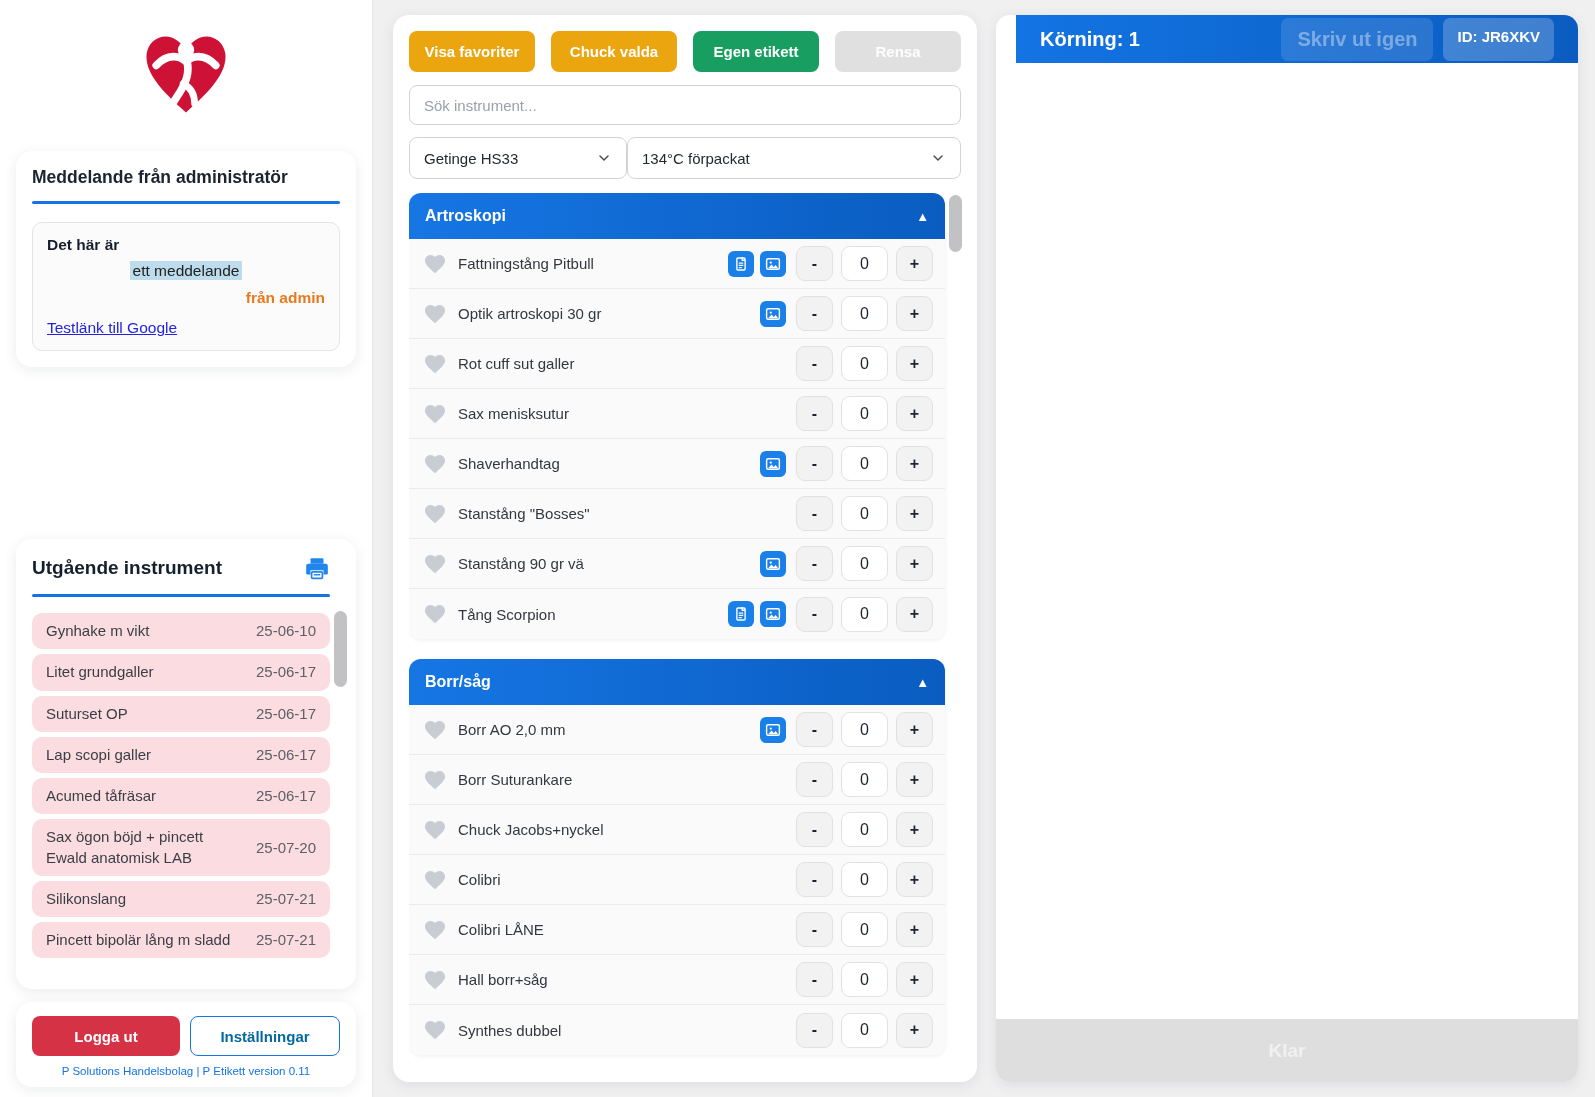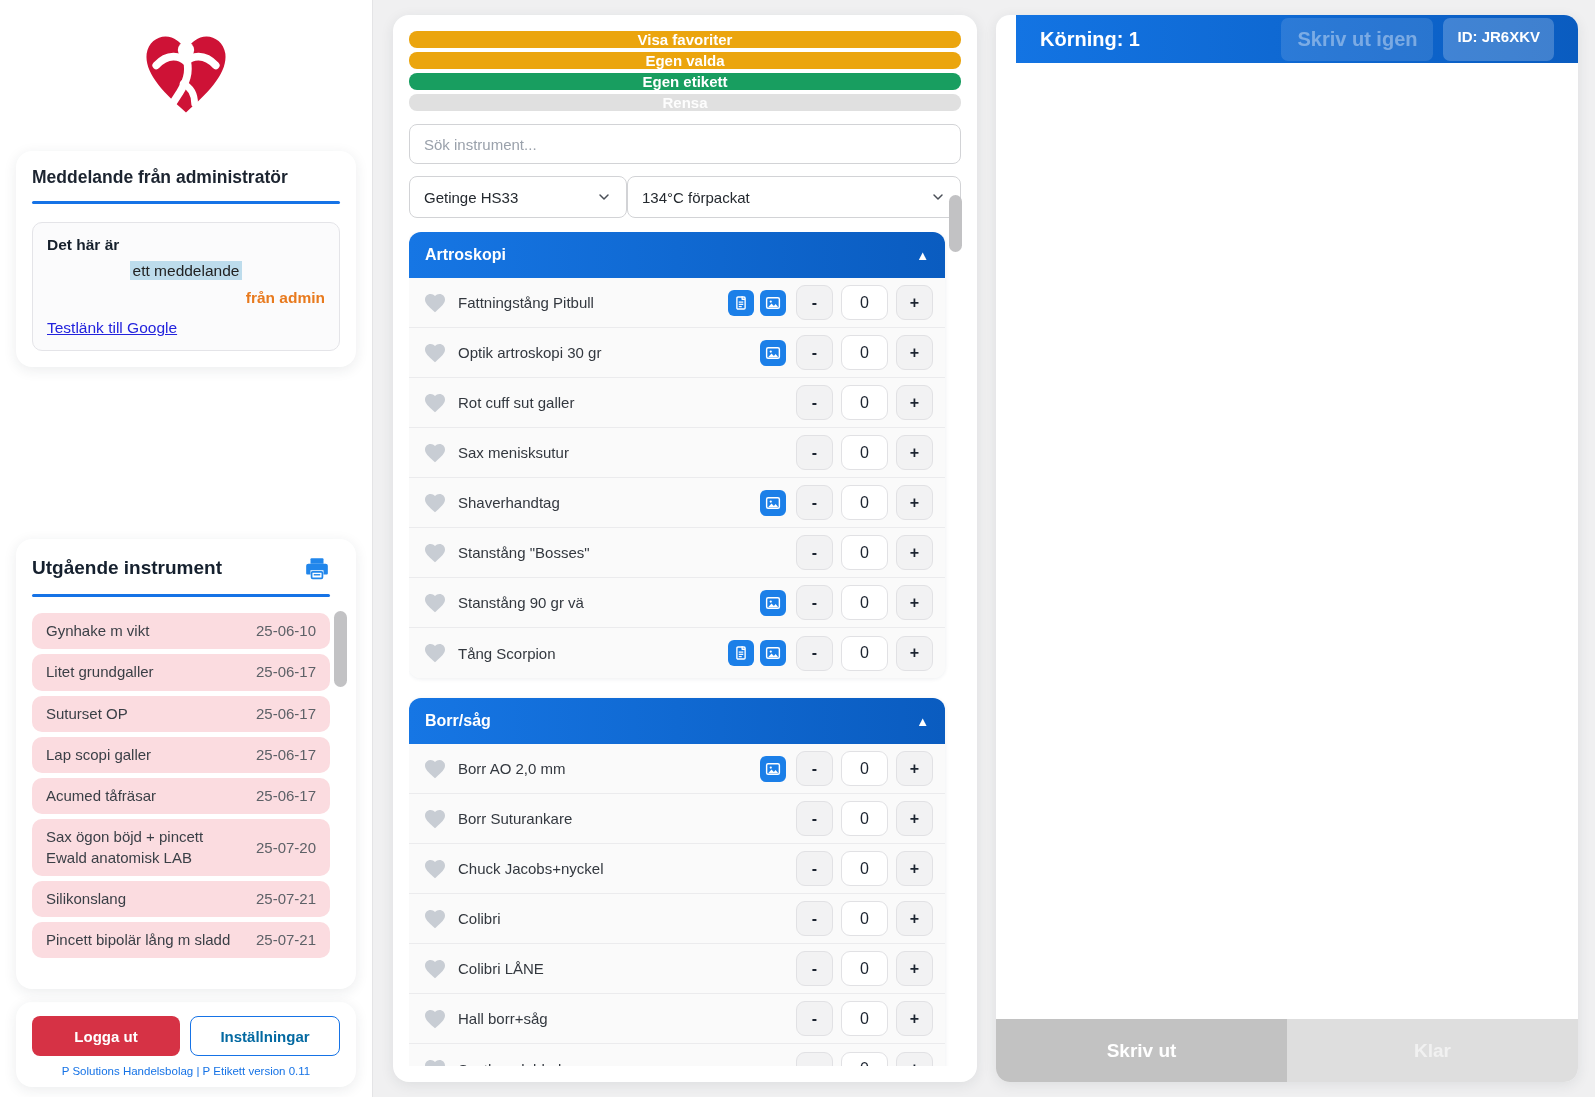--- a/index.html
+++ b/index.html
@@ -78,21 +78,21 @@
   .main { flex: 1; display: flex; gap: 19px; padding: 15px 17px 15px 20px; }
 
   
   .panel-middle {
     width: 584px; min-width: 584px;
     background: #fff; border-radius: 16px;
     box-shadow: 0 3px 14px rgba(30,40,60,0.09);
     padding: 16px; display: flex; flex-direction: column;
     position: relative; overflow: hidden;
   }
-  .action-row { display: flex; gap: 4px; flex-direction: column; }
+  .action-row { display: flex; gap: 16px; }
   .action-row .abtn {
     flex: 1; height: 41px; border: none; border-radius: 8px;
     color: #fff; font-size: 15px; font-weight: 600; font-family: inherit; cursor: pointer;
   }
   .abtn.orange { background: #eba50e; }
   .abtn.green  { background: #189e60; }
   .abtn.disabled { background: #e0e0e0; color: #fdfdfd; cursor: default; }
 
   .search-input {
     margin-top: 13px; width: 100%; height: 40px;
@@ -274,21 +274,21 @@
     <div class="sidebar-footer">P Solutions Handelsbolag | P Etikett version 0.11</div>
   </section>
 
 </aside>
 
 <div class="main">
 
   <section class="panel-middle">
     <div class="action-row">
       <button class="abtn orange">Visa favoriter</button>
-      <button class="abtn orange">Egen valda</button>
+      <button class="abtn orange">Chuck valda</button>
       <button class="abtn green">Egen etikett</button>
       <button class="abtn disabled">Rensa</button>
     </div>
 
     <input class="search-input" type="text" placeholder="Sök instrument..." style="">
 
     <div class="select-row">
       <div class="selectbox s1">
         <span>Getinge HS33</span>
         <svg class="chev" viewBox="0 0 24 24" fill="none" stroke="#4a4f57" stroke-width="2.2" stroke-linecap="round" stroke-linejoin="round">
@@ -588,18 +588,17 @@
   <section class="panel-right">
     <div class="run-head">
       <div class="run-title">Körning: 1</div>
       <div class="run-actions">
         <button class="reprint-btn">Skriv ut igen</button>
         <span class="runid-badge">ID: JR6XKV</span>
       </div>
     </div>
     <div class="preview-area"></div>
     <div class="run-foot">
-      <button class="print-btn">Skriv ut</button>
       <button class="done-btn">Klar</button>
     </div>
   </section>
 
 </div>
 
 </body></html>

